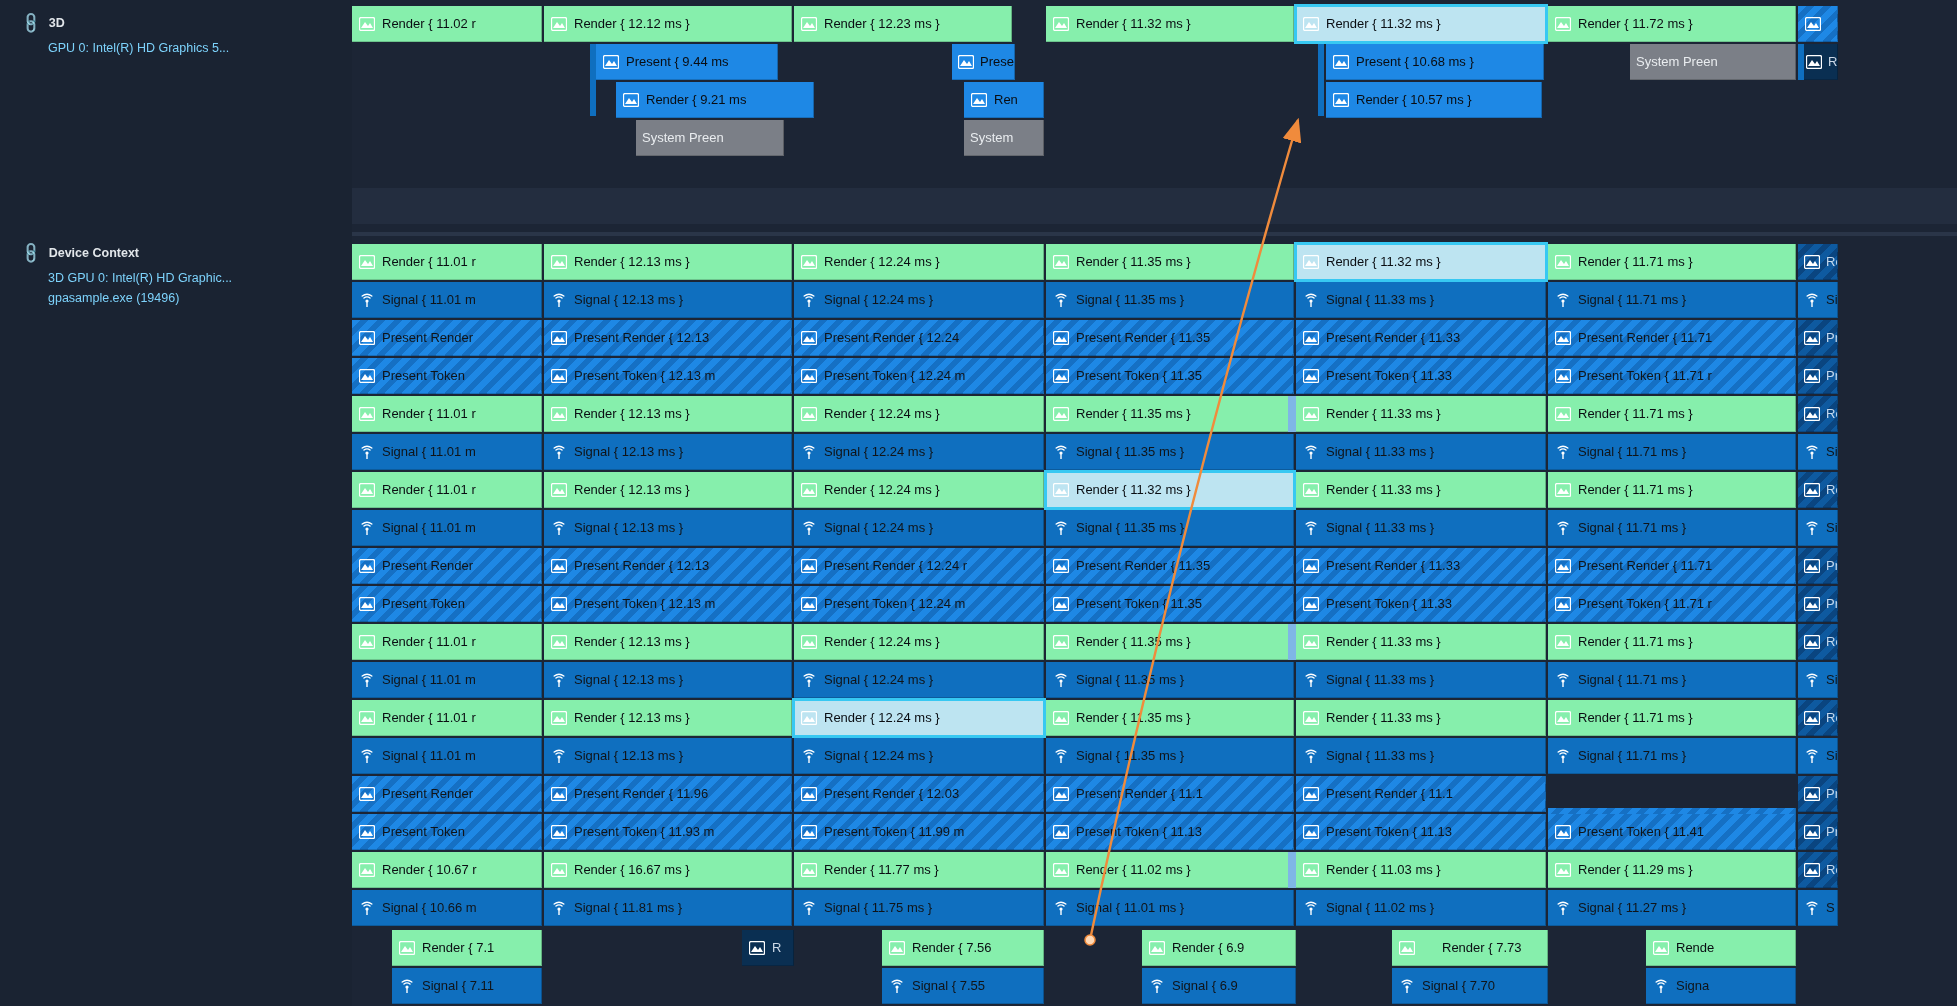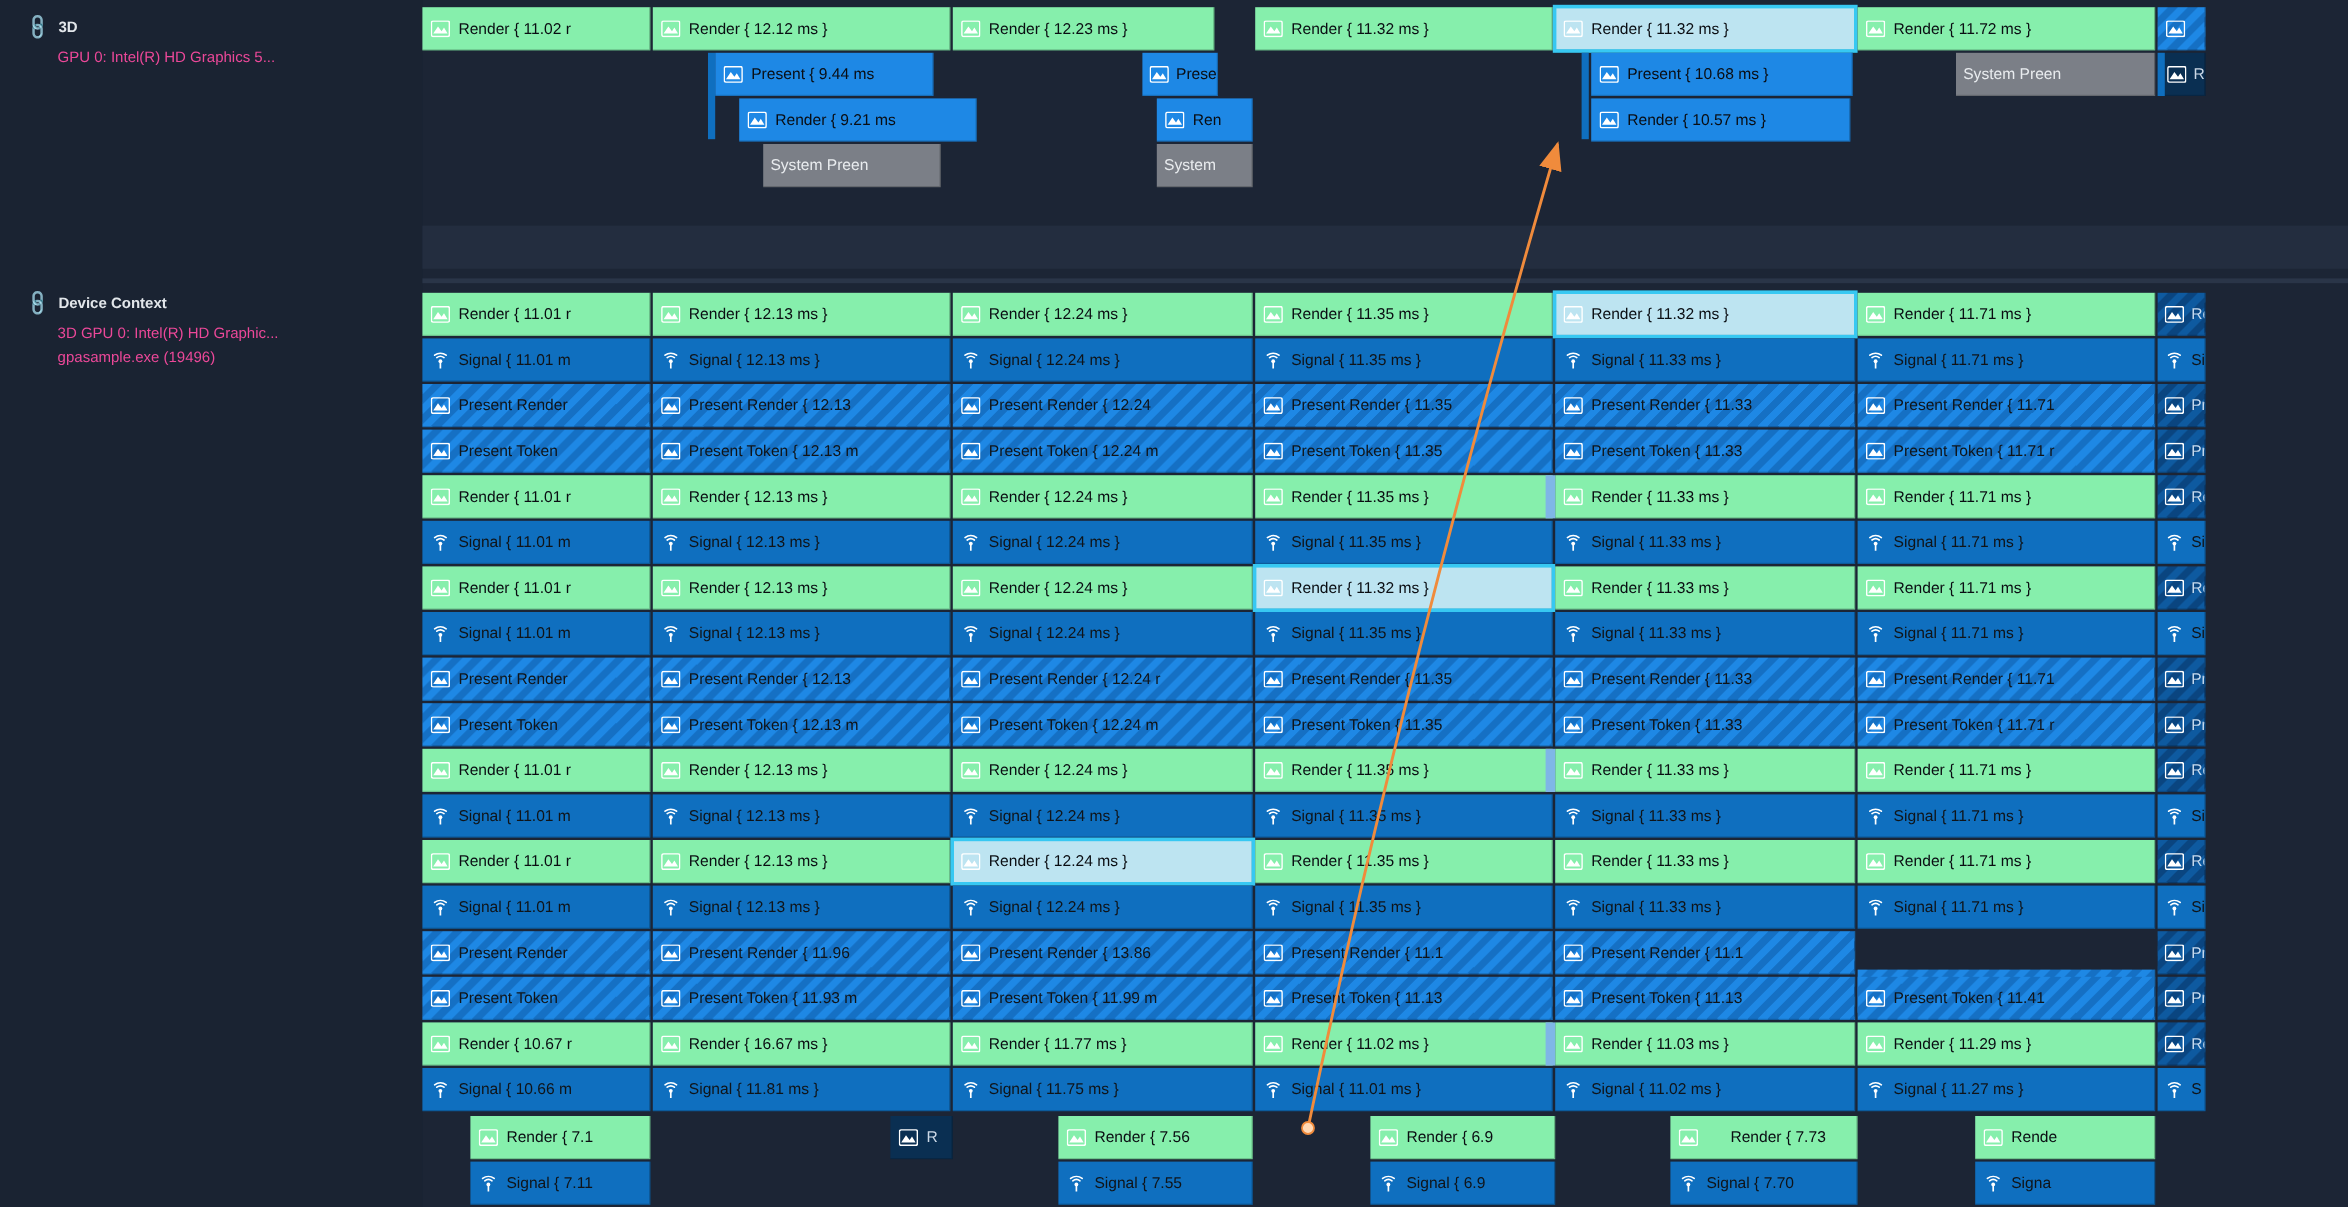--- a/index.html
+++ b/index.html
@@ -32,21 +32,21 @@
   .sidebar .section-title {
     display: flex;
     align-items: center;
     gap: 8px;
     padding: 6px 10px 6px 22px;
     font-weight: 600;
     color: #e2e6ea;
   }
   .sidebar .section-sub {
     padding: 3px 10px 3px 48px;
-    color: #ec4899;
+    color: #7dd3fc;
     white-space: nowrap;
     overflow: hidden;
     text-overflow: ellipsis;
   }
   .sidebar .link-icon {
     font-size: 15px;
     color: #aeb4bd;
     transform: rotate(-45deg);
   }
   .track-area {
@@ -1217,21 +1217,21 @@
         </span>
         <span class="lbl">Present Render { 11.96</span>
       </div>
       <div class="block hatched" style="left: 442px; top: 776px; width: 250px;">
         <span class="ico">
           <svg width="16" height="14" viewBox="0 0 16 14">
             <rect x="0.5" y="0.5" width="15" height="13" rx="1.5" fill="none" stroke="white" stroke-width="1.3"></rect>
             <polygon points="2,11 6,5 9,9 11,6 14,11" fill="white"></polygon>
           </svg>
         </span>
-        <span class="lbl">Present Render { 13.86</span>
+        <span class="lbl">Present Render { 12.03</span>
       </div>
       <div class="block hatched" style="left: 694px; top: 776px; width: 248px;">
         <span class="ico">
           <svg width="16" height="14" viewBox="0 0 16 14">
             <rect x="0.5" y="0.5" width="15" height="13" rx="1.5" fill="none" stroke="white" stroke-width="1.3"></rect>
             <polygon points="2,11 6,5 9,9 11,6 14,11" fill="white"></polygon>
           </svg>
         </span>
         <span class="lbl">Present Render { 11.1</span>
       </div>

